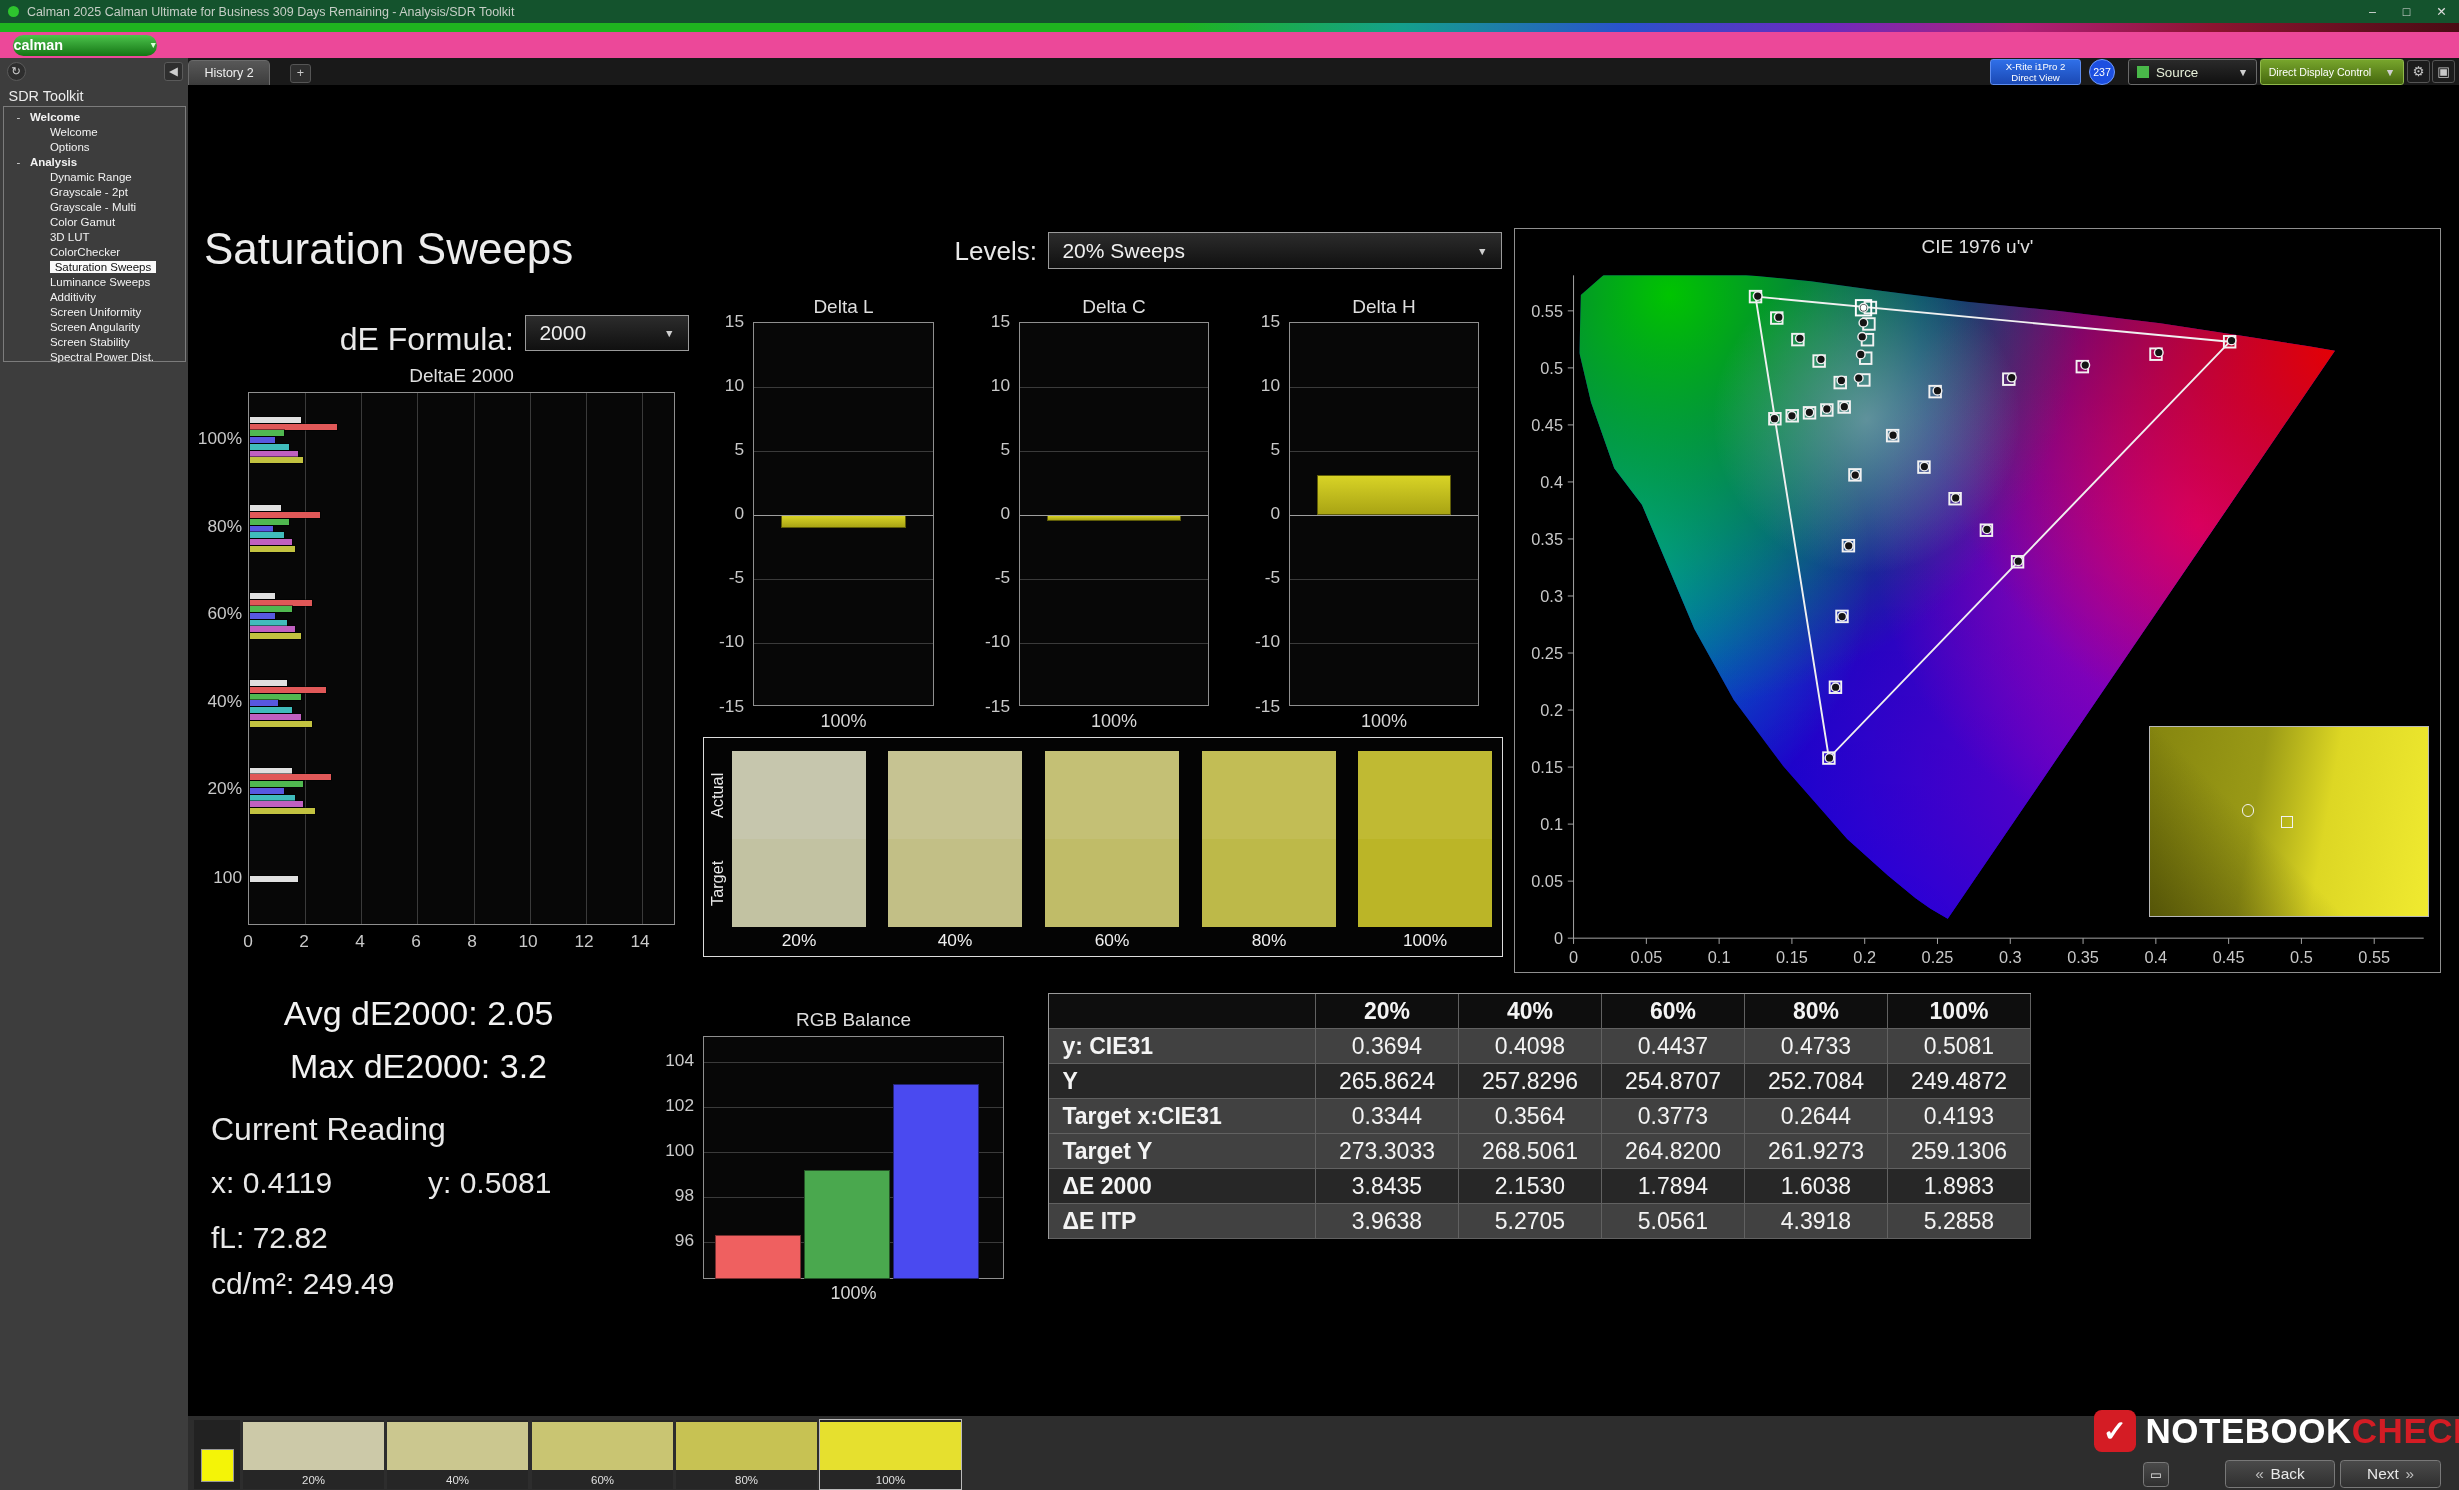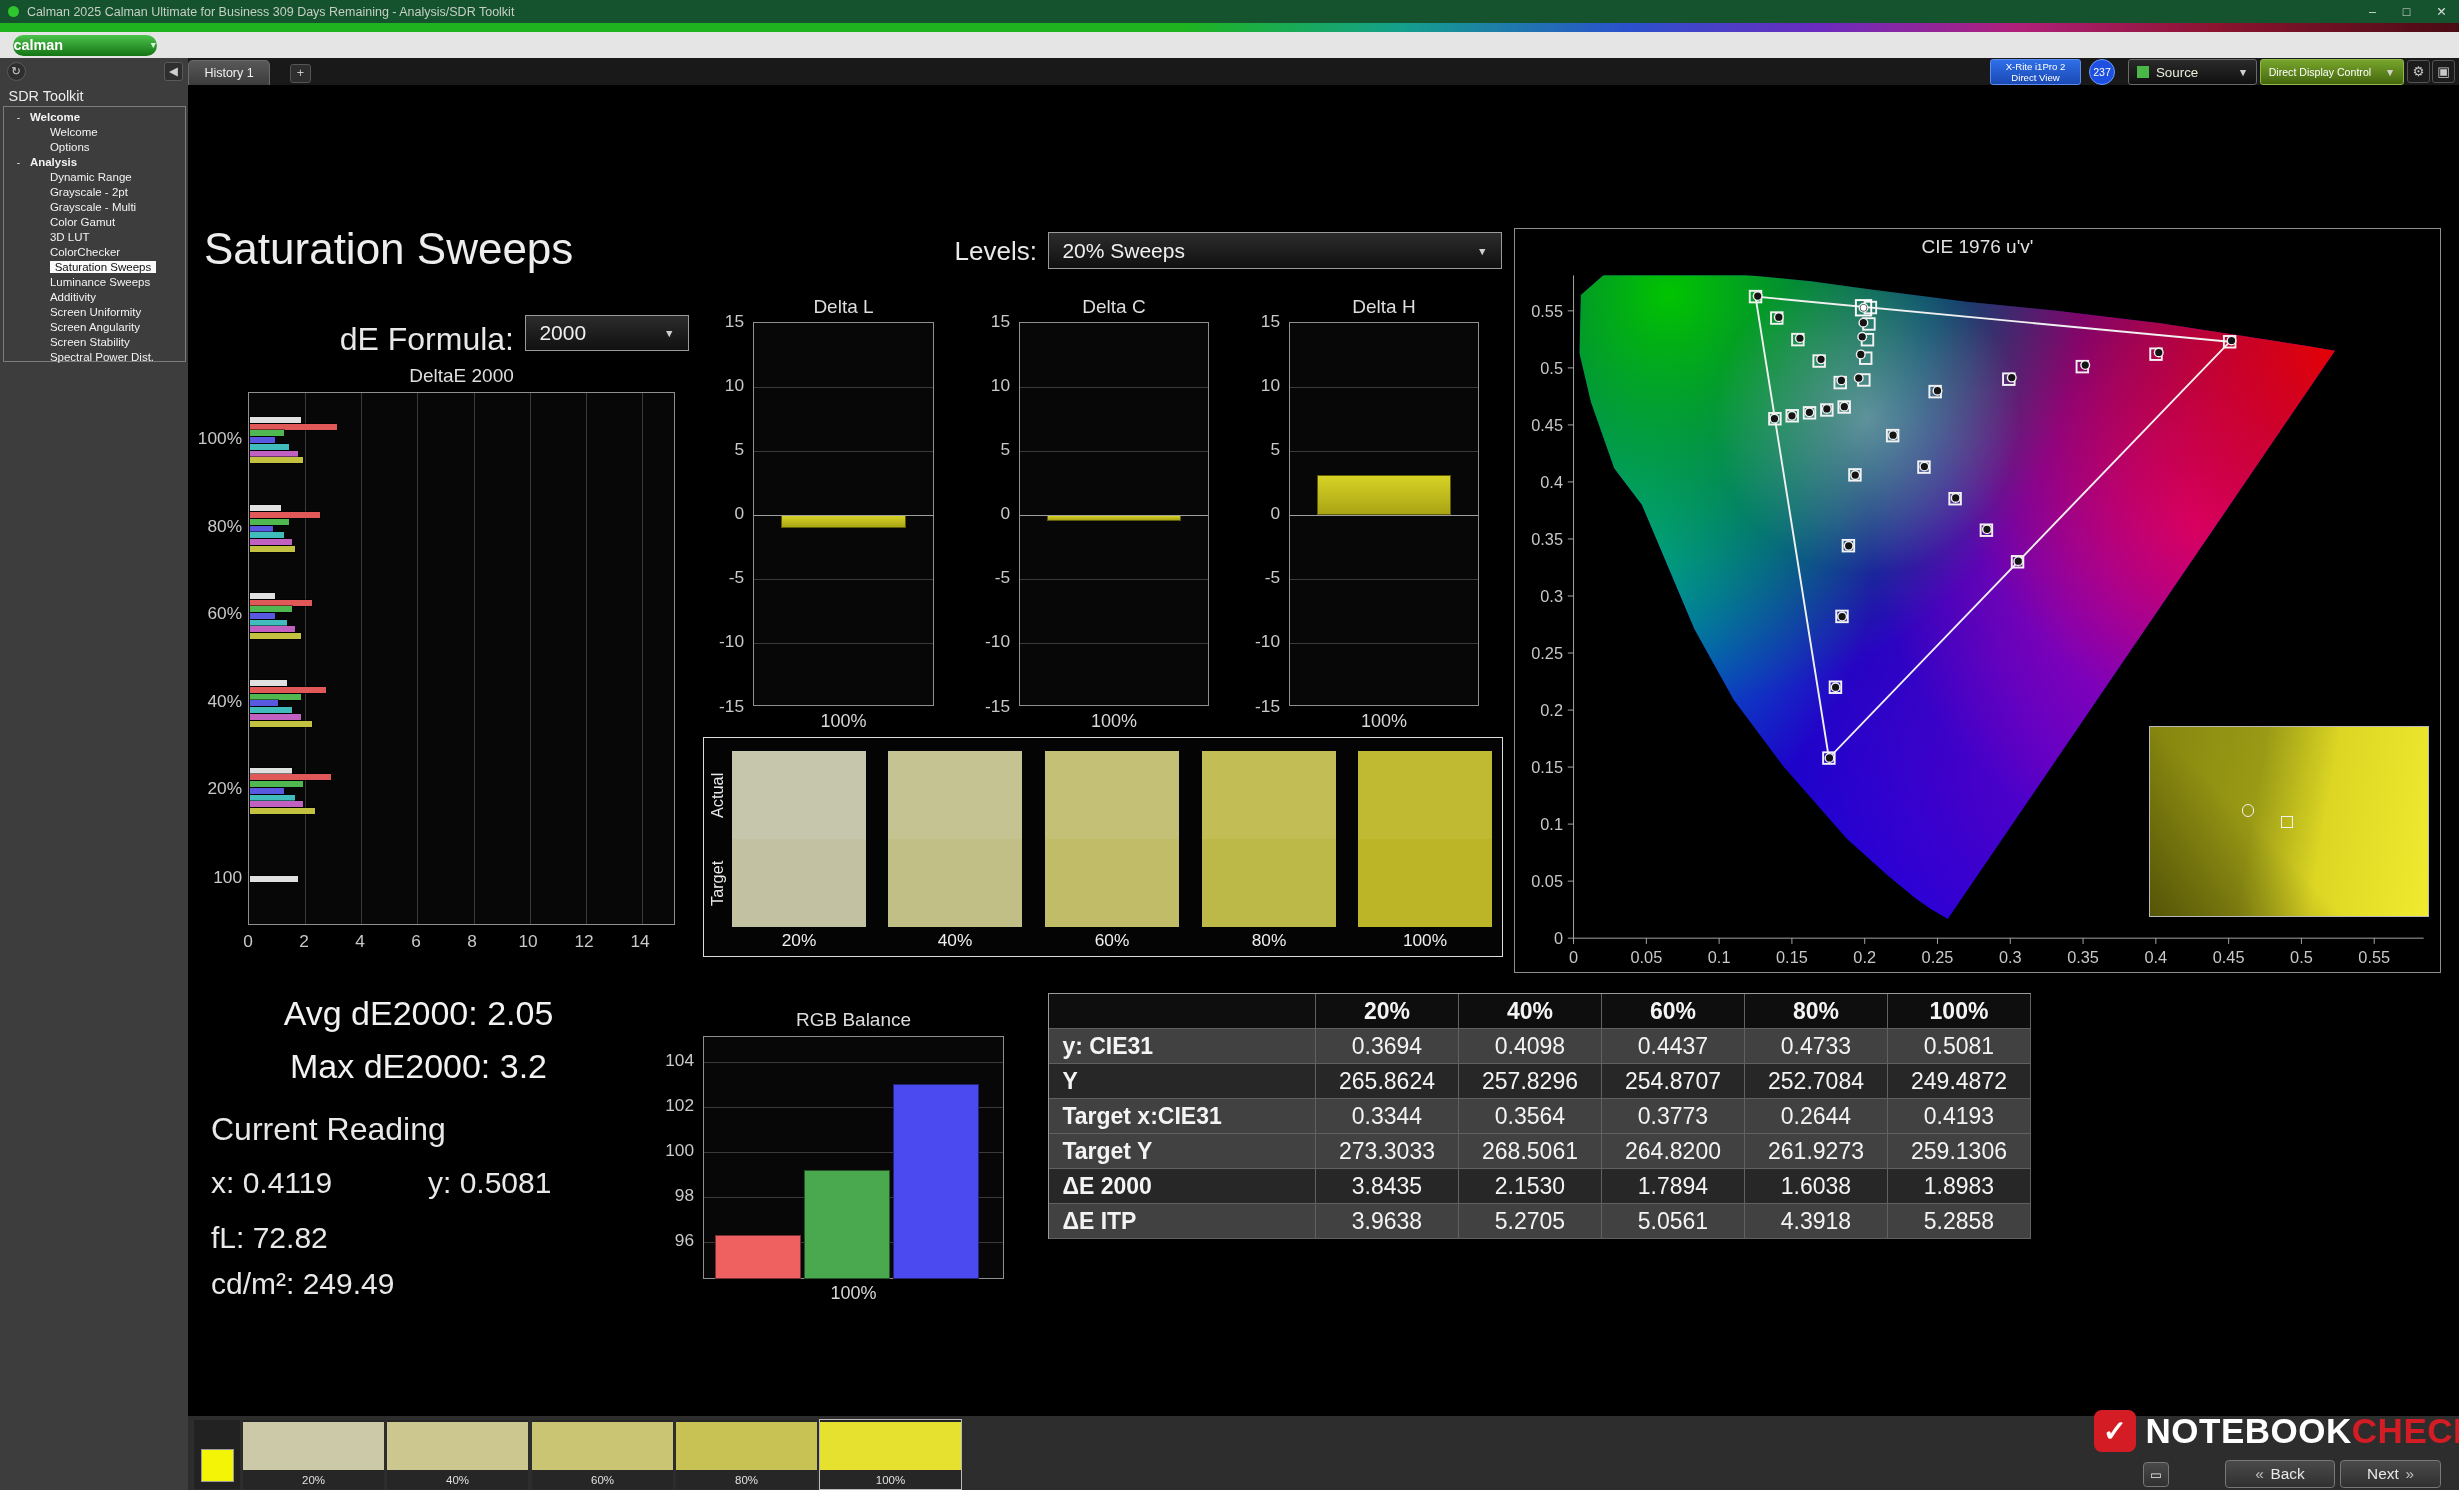--- a/index.html
+++ b/index.html
@@ -11,21 +11,21 @@
 
 #titlebar{left:0;top:0;width:2459px;height:23px;background:#14532d;display:flex;align-items:center;padding-left:7.7px;gap:7.7px}
 #titlebar .dot{width:11.5px;height:11.5px;border-radius:50%;background:#2ec52e;flex:0 0 auto}
 #titlebar .t{font-size:12.5px;color:#c6cec6;white-space:nowrap}
 .winbtn{position:absolute;top:0;height:23px;width:35px;display:flex;align-items:center;justify-content:center;font-size:12.5px;color:#ddd}
 #btn-close{right:0}#btn-max{right:35px}#btn-min{right:69px}
 #stripe{left:0;top:23px;width:2459px;height:8.6px;
  background:linear-gradient(90deg,#1fb41f 0%,#1fb41f 48%,#14a08c 57%,#2a52cc 66%,#6b2bbf 74%,#b0207a 82%,#8c1430 90%,#4a0c14 100%)}
 
 
-#toolbar{left:0;top:32px;width:2459px;height:26px;background:#e5e5e5}
+#toolbar{left:0;top:32px;width:2459px;height:26px;background:#ec4899}
 #logo{position:absolute;left:13.4px;top:2.9px;width:144px;height:21px;border-radius:10.6px;
  background:linear-gradient(#4cc34c,#147414);display:flex;align-items:center;justify-content:center;gap:7.7px;
  color:#fff;font-size:14.4px;font-weight:bold}
 #logo .ddarrow{font-size:8.6px;color:#d8ffd8}
 
 
 #tabbar{left:0;top:58px;width:2459px;height:27px;background:#191919}
 #tabbar-side{position:absolute;left:0;top:0;width:188px;height:27px;background:#3d3d3d}
 .mini{position:absolute;top:3.8px;width:19px;height:19px;display:flex;align-items:center;justify-content:center;
  font-size:11.5px;color:#cfcfcf;background:#2e2e2e;border:1px solid #5a5a5a;border-radius:2.9px}
@@ -177,21 +177,21 @@
       <span class="ddarrow">▼</span>
     </div>
   </div>
 
   <div id="tabbar" class="abs">
     <div id="tabbar-side">
       <span class="mini" id="refresh-btn">↻</span>
       <span class="mini" id="collapse-btn">◀</span>
     </div>
     <div id="tab-history">
-      <span>History 1</span>
+      <span>History 2</span>
     </div>
     <div id="tab-add">+</div>
     <div id="meter-btn">
       <div>X-Rite i1Pro 2</div>
       <div>Direct View</div>
     </div>
     <div id="meter-badge">237</div>
     <div id="source-select">
       <span class="srcsq"></span>
       <span>Source</span>

